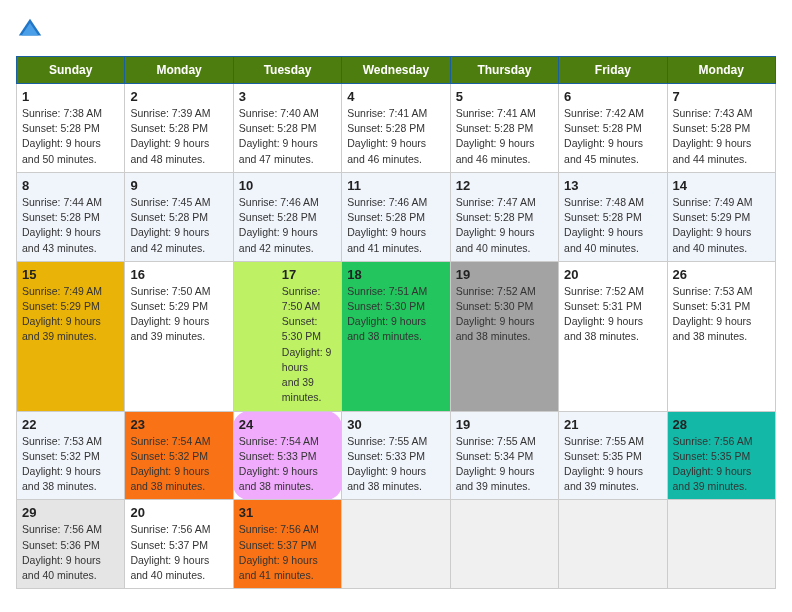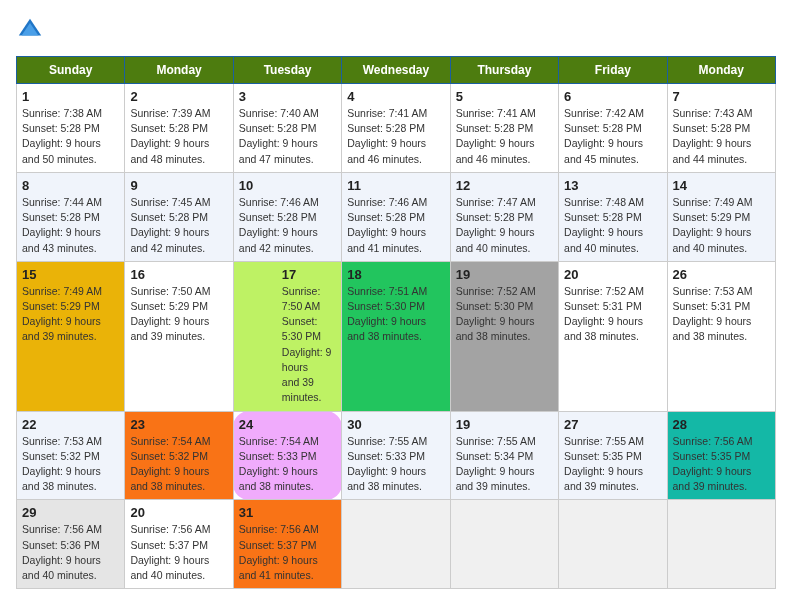--- a/index.html
+++ b/index.html
@@ -218,21 +218,21 @@
         </td>
         <td style="background: rgb(240, 244, 251);">
           <span class="day-num">30</span>
           <div class="day-info">Sunrise: 7:55 AM<br>Sunset: 5:33 PM<br>Daylight: 9 hours<br>and 38 minutes.</div>
         </td>
         <td style="background: rgb(240, 244, 251);">
           <span class="day-num">19</span>
           <div class="day-info">Sunrise: 7:55 AM<br>Sunset: 5:34 PM<br>Daylight: 9 hours<br>and 39 minutes.</div>
         </td>
         <td style="background: rgb(240, 244, 251);">
-          <span class="day-num">27</span>
+          <span class="day-num">21</span>
           <div class="day-info">Sunrise: 7:55 AM<br>Sunset: 5:35 PM<br>Daylight: 9 hours<br>and 39 minutes.</div>
         </td>
         <td style="background: #14b8a6; margin-left: 16px;">
           <span class="day-num">28</span>
           <div class="day-info">Sunrise: 7:56 AM<br>Sunset: 5:35 PM<br>Daylight: 9 hours<br>and 39 minutes.</div>
         </td>
       </tr>
       <tr>
         <td style="background: #e5e5e5;">
           <span class="day-num">29</span>

